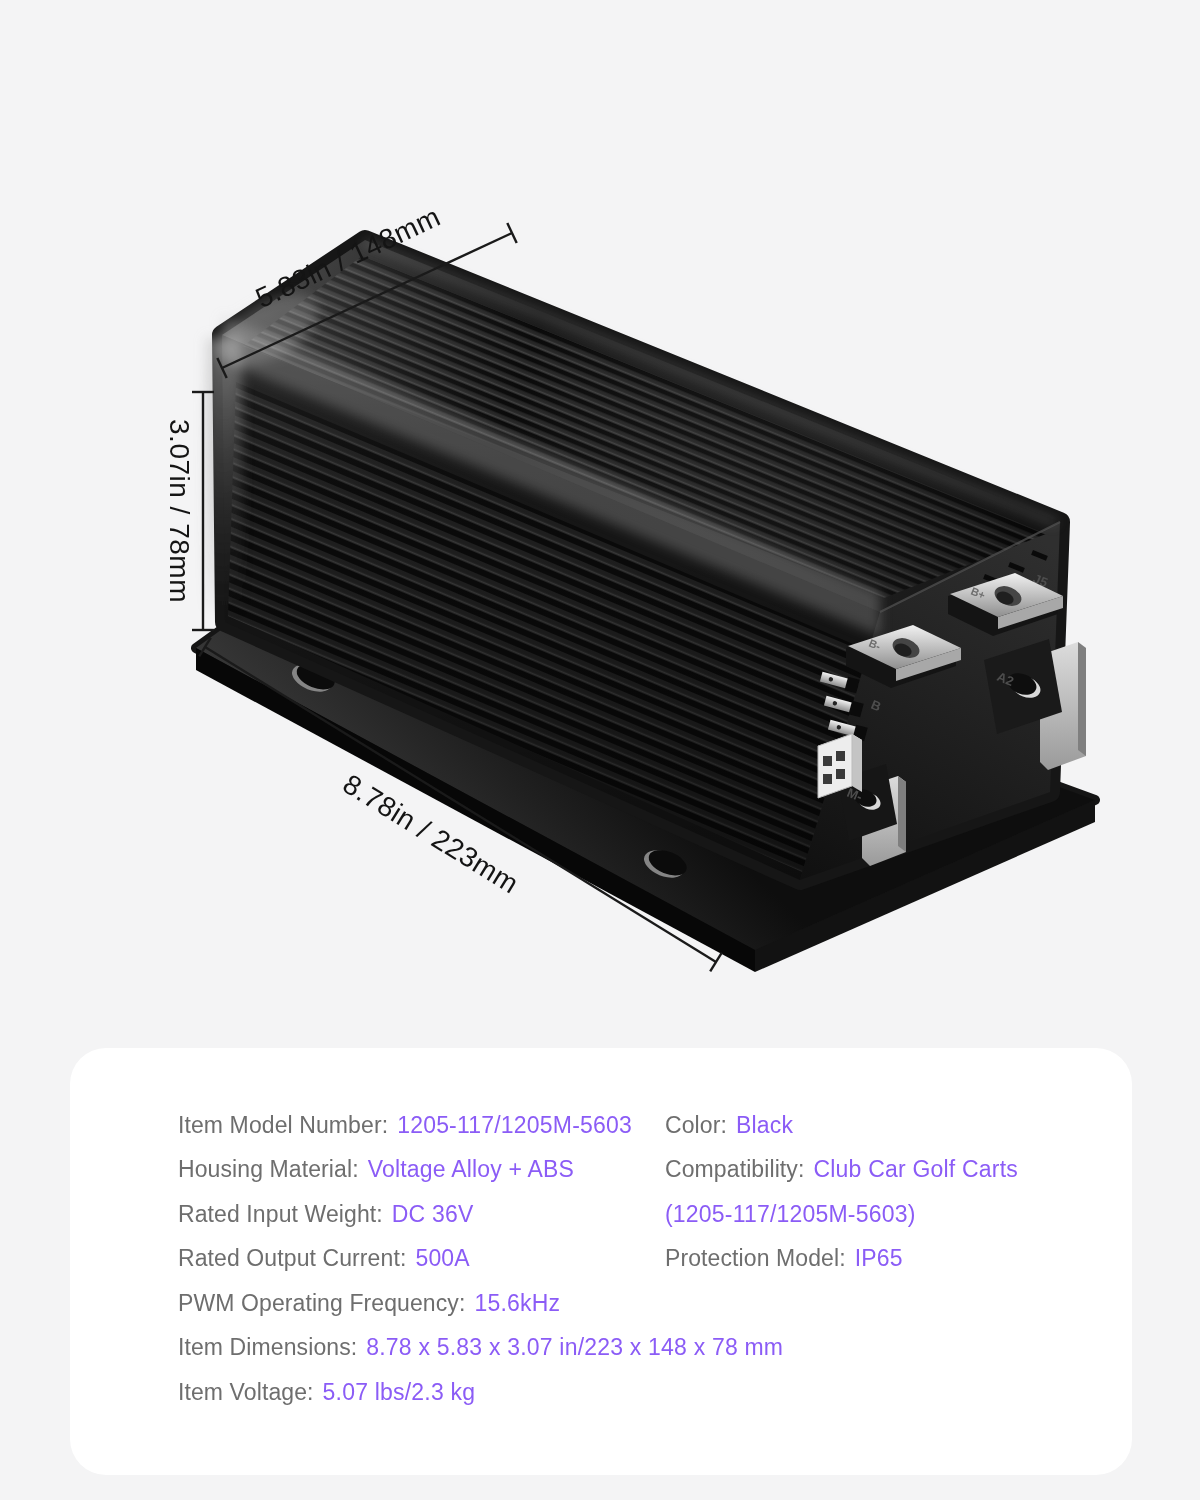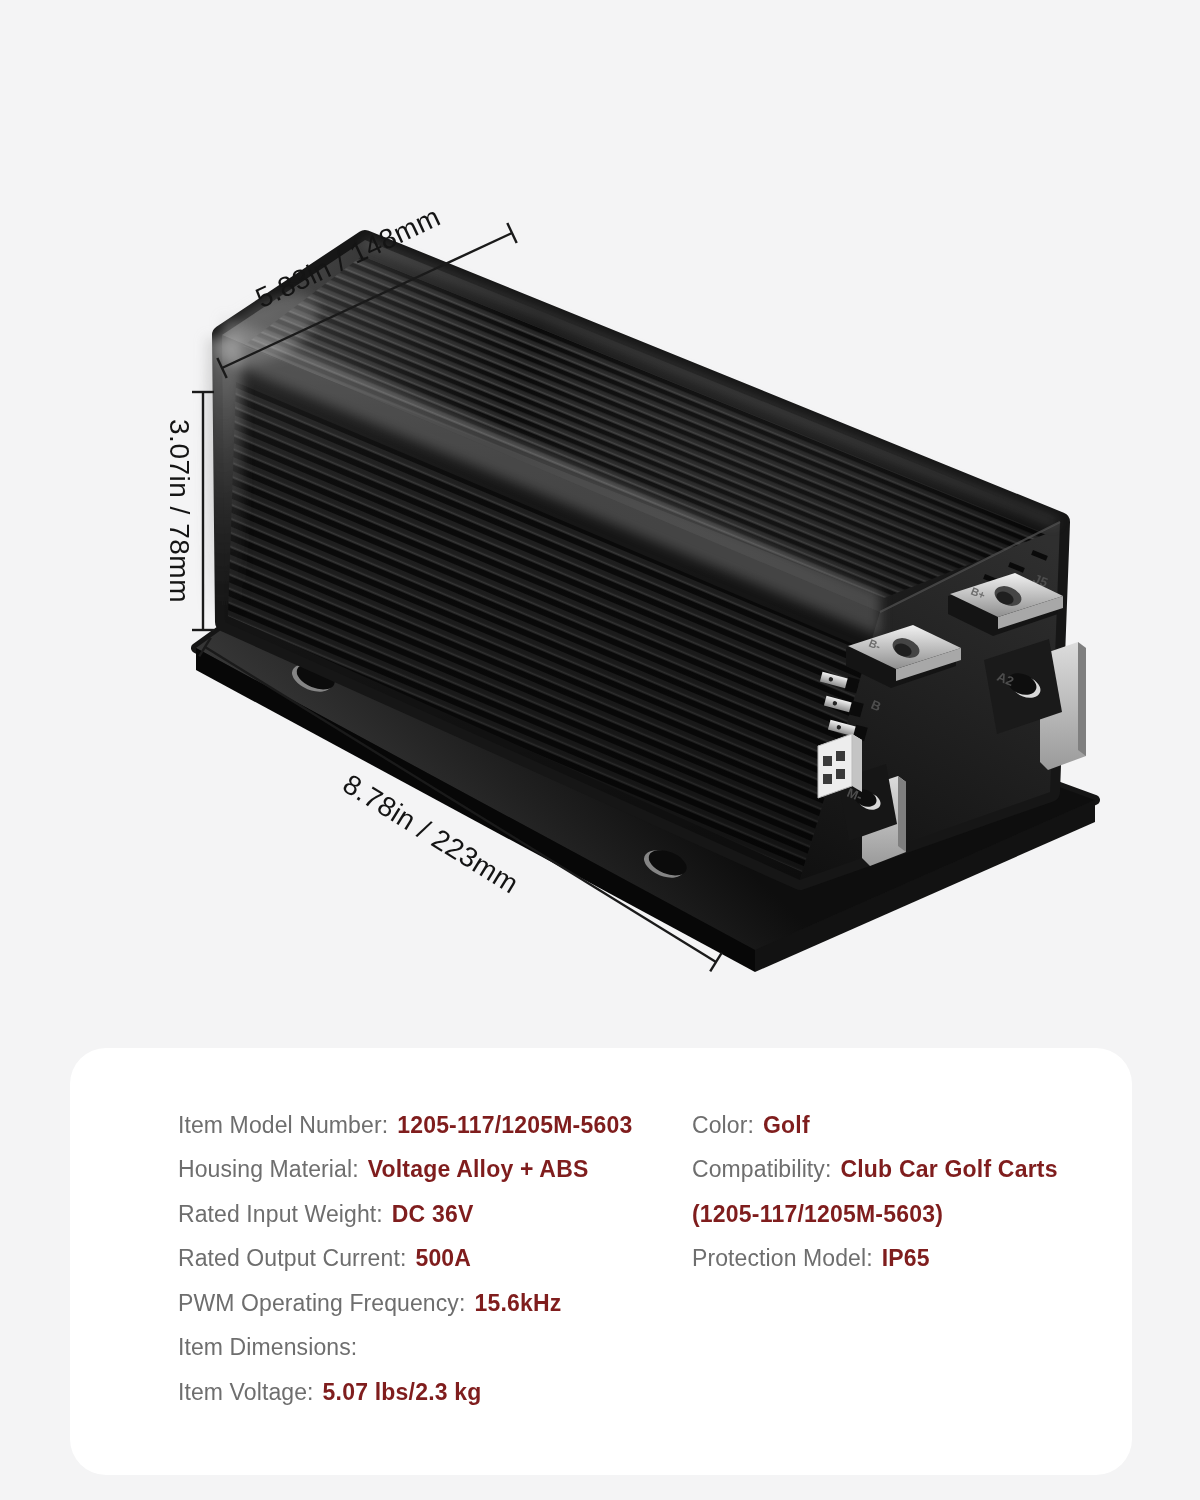--- a/index.html
+++ b/index.html
@@ -21,30 +21,30 @@
   .emboss-black{fill:#4d4d4d;font-size:13px;font-weight:700;}
   .spec-card{
     position:absolute;
     left:70px;top:1048px;
     width:1062px;height:427px;
     background:#ffffff;
     border-radius:36px;
   }
   .spec-col{position:absolute;top:55px;display:flex;flex-direction:column;}
   .col-left{left:108px;}
-  .col-right{left:622px;text-align:center;}
+  .col-right{left:595px;text-align:center;}
   .spec-row{
     height:44.5px;
     display:flex;align-items:center;
     white-space:nowrap;
     font-size:23px;
   }
   .spec-label{color:#6e6e6e;margin-right:9px;letter-spacing:0.1px;}
   .spec-label:empty{margin-right:0;}
-  .spec-value{color:#7f1d1d;font-weight:700;letter-spacing:0.2px;}
+  .spec-value{color:#8b5cf6;font-weight:400;letter-spacing:0.2px;}
 </style>
 </head>
 <body>
 
 <div class="page">
 
   <svg class="product-svg" width="1200" height="1040" viewBox="0 0 1200 1040">
     <defs>
       <pattern id="pTop" patternUnits="userSpaceOnUse" width="12" height="10" patternTransform="rotate(22.2)">
         <rect width="12" height="10" fill="#262626"></rect>
@@ -242,30 +242,31 @@
       <div class="spec-row">
         <span class="spec-label">Rated Output Current:</span>
         <span class="spec-value">500A</span>
       </div>
       <div class="spec-row">
         <span class="spec-label">PWM Operating Frequency:</span>
         <span class="spec-value">15.6kHz</span>
       </div>
       <div class="spec-row">
         <span class="spec-label">Item Dimensions:</span>
+        <span class="spec-value">8.78 x 5.83 x 3.07 in/223 x 148 x 78 mm</span>
       </div>
       <div class="spec-row">
         <span class="spec-label">Item Voltage:</span>
         <span class="spec-value">5.07 lbs/2.3 kg</span>
       </div>
     </div>
     <div class="spec-col col-right">
       <div class="spec-row">
         <span class="spec-label">Color:</span>
-        <span class="spec-value">Golf</span>
+        <span class="spec-value">Black</span>
       </div>
       <div class="spec-row">
         <span class="spec-label">Compatibility:</span>
         <span class="spec-value">Club Car Golf Carts</span>
       </div>
       <div class="spec-row">
         <span class="spec-label"></span>
         <span class="spec-value">(1205-117/1205M-5603)</span>
       </div>
       <div class="spec-row">

